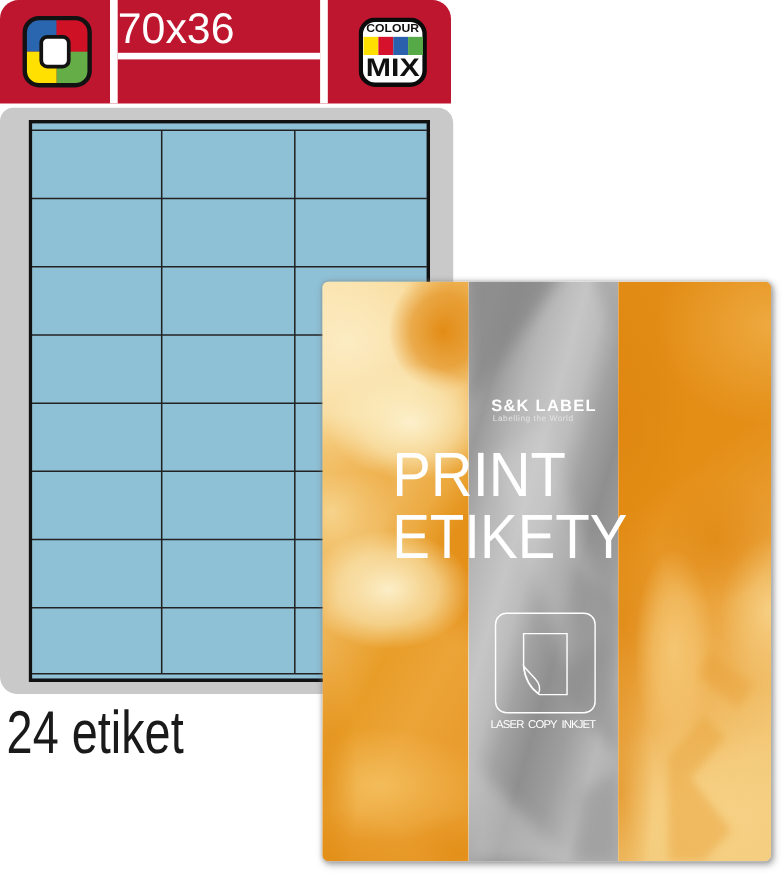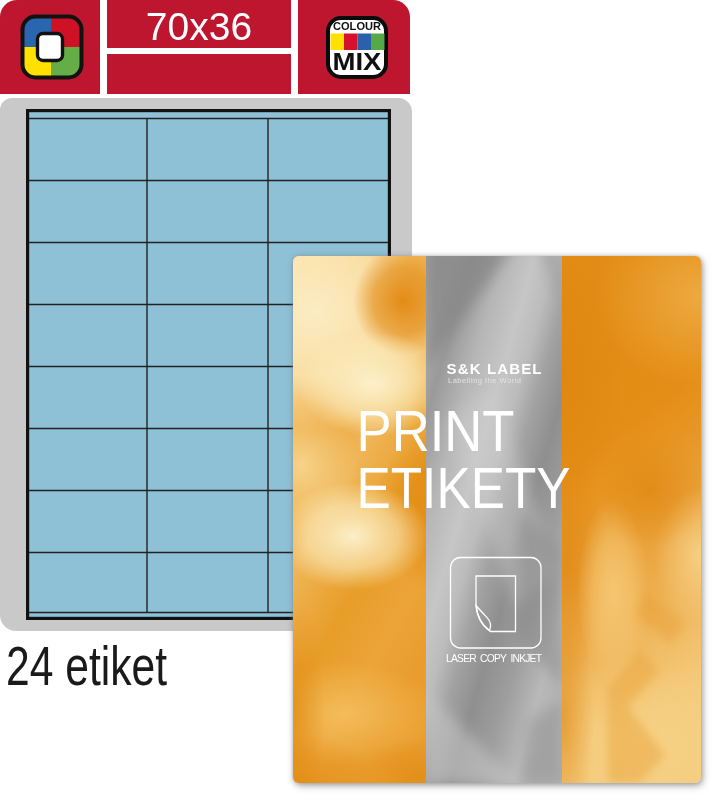--- a/index.html
+++ b/index.html
@@ -31,21 +31,21 @@
 </svg>
 
 <div class="abs" style="left:0;top:0;width:410px;height:94px;background:#bf1630;border-radius:17px 17px 0 0;"></div>
 
 <div class="abs" style="left:100px;top:0;width:7px;height:94px;background:#ffffff;"></div>
 
 <div class="abs" style="left:291px;top:0;width:7px;height:94px;background:#ffffff;"></div>
 
 <div class="abs" style="left:107px;top:48px;width:184px;height:6px;background:#ffffff;"></div>
 
-<div class="abs" style="left:107px;top:0;width:184px;height:54px;color:#ffffff;font-size:39px;text-align:center;line-height:54px;">70x36</div>
+<div class="abs" style="left:107px;top:0;width:184px;height:54px;color:#ffffff;font-size:39px;line-height:54px;">70x36</div>
 
 <svg class="abs" style="left:20px;top:14px;" width="64" height="66" viewBox="0 0 64 66">
   <defs>
       <clipPath id="logoclip">
         <rect x="2.5" y="2.5" width="59" height="61" rx="13"></rect>
       </clipPath>
     </defs>
   <g clip-path="url(#logoclip)">
     <rect x="2.5" y="2.5" width="29" height="30.5" fill="#2a65af"></rect>
     <rect x="31.5" y="2.5" width="30" height="30.5" fill="#cf1126"></rect>

